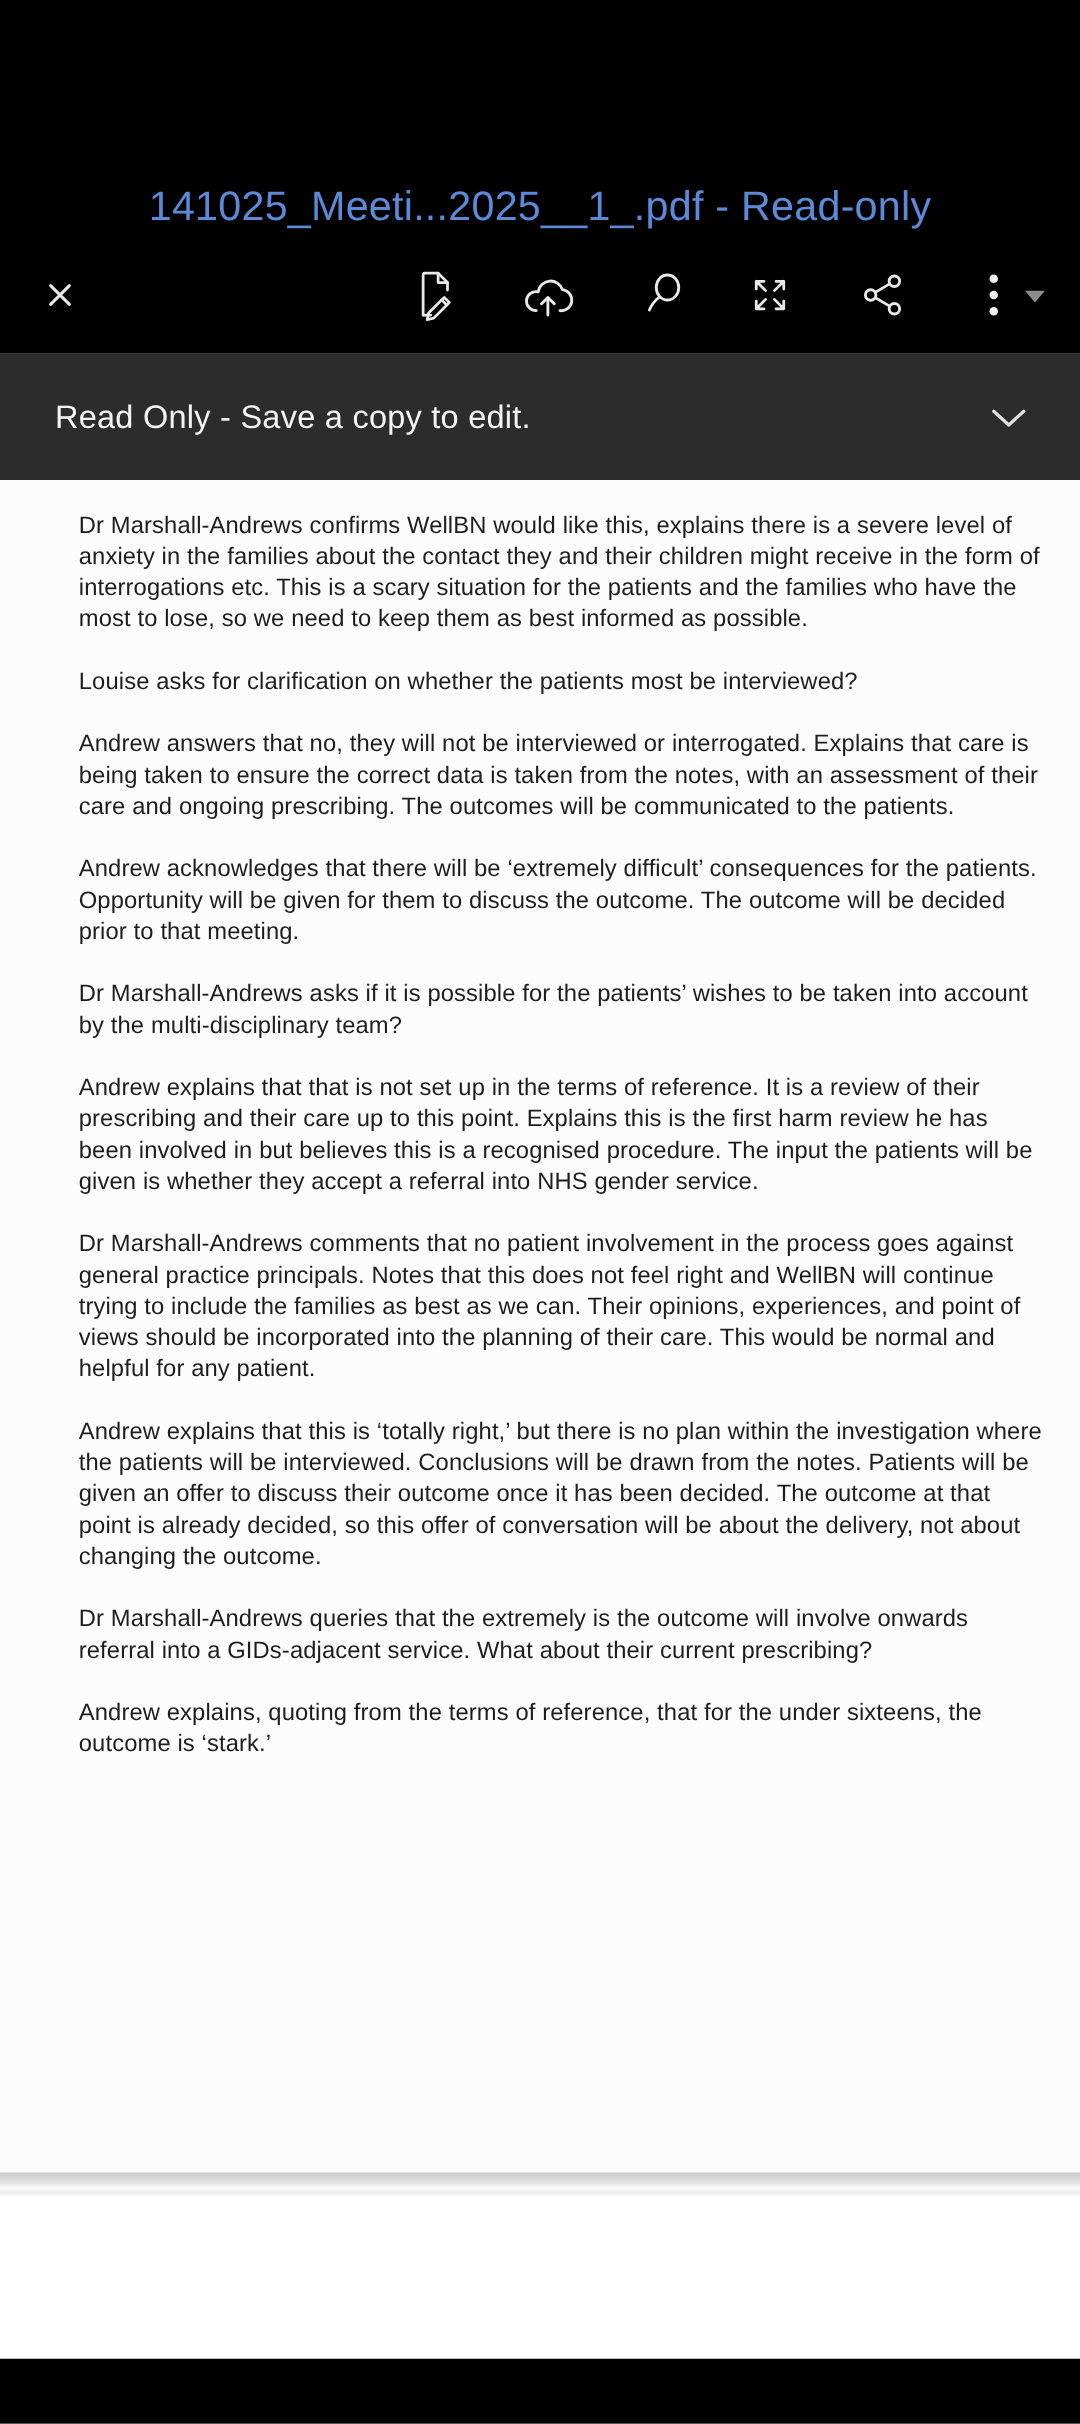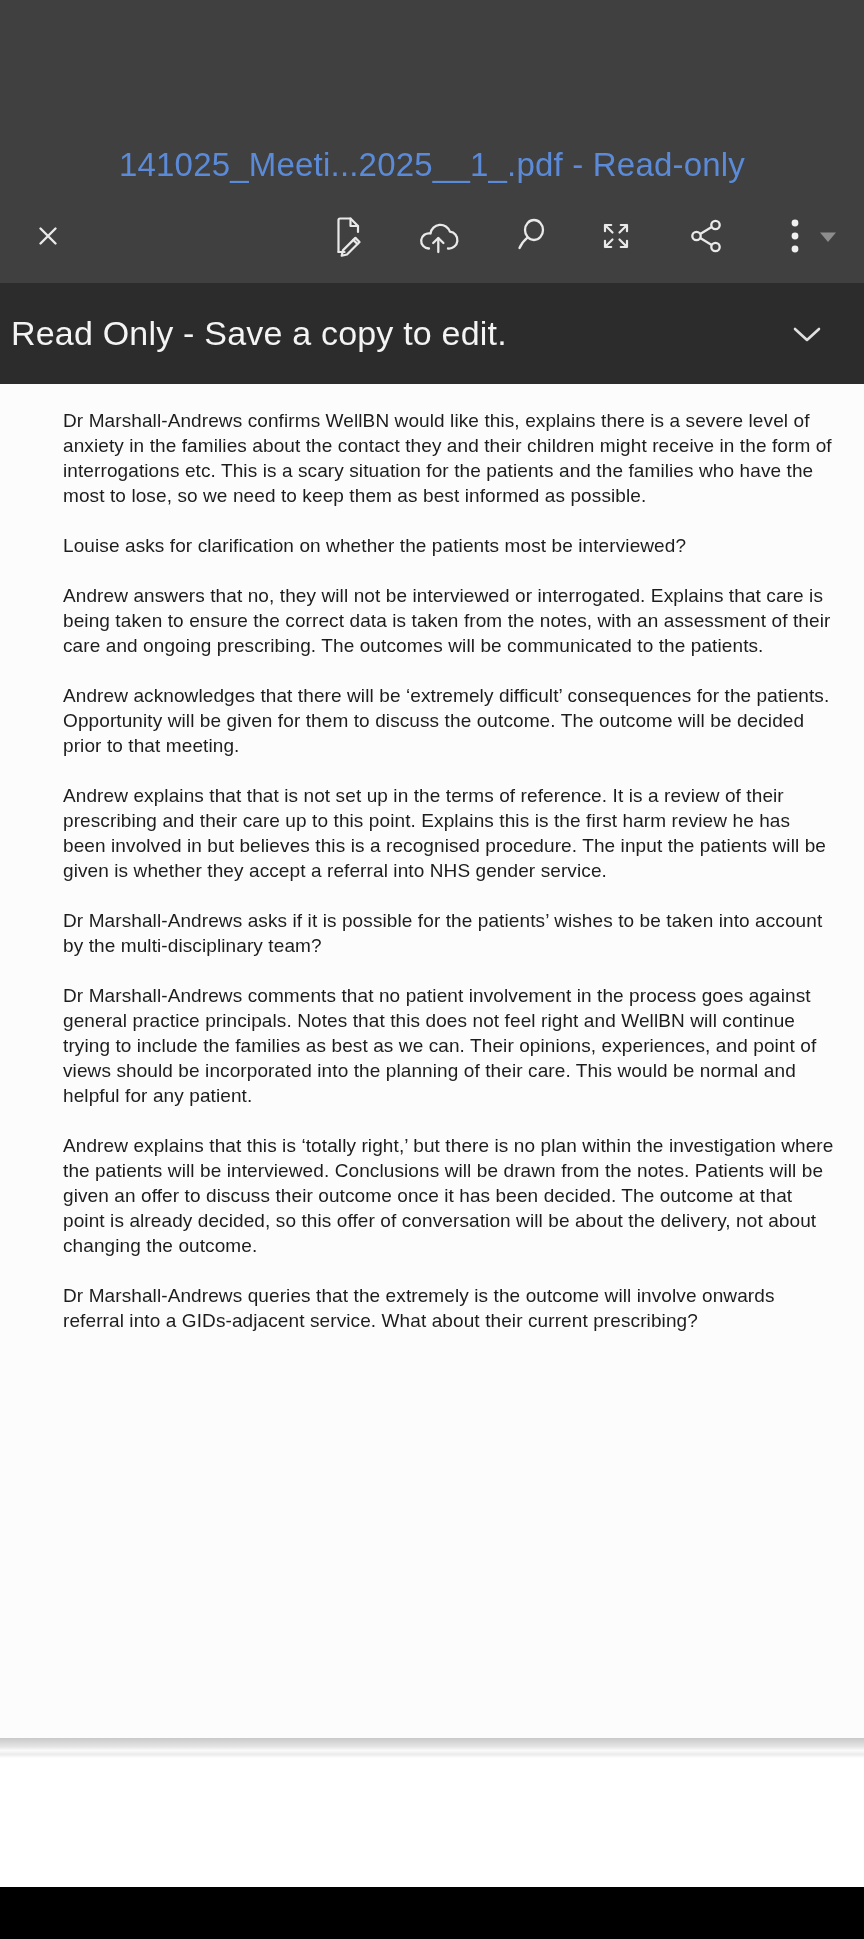--- a/index.html
+++ b/index.html
@@ -1,35 +1,35 @@
 <!DOCTYPE html>
 <html><head>
 <meta charset="utf-8">
 <style>
   html,body{margin:0;padding:0;background:#000;}
   #screen{
     position:relative;width:864px;height:1939px;overflow:hidden;
     background:#ffffff;font-family:"Liberation Sans","DejaVu Sans",sans-serif;
   }
   
-  .header{position:absolute;top:0;left:0;width:864px;height:283px;background:#404040;}
+  .header{position:absolute;top:0;left:0;width:864px;height:283px;background:#000000;}
   .doc-title{
     position:absolute;top:146px;left:0;width:864px;text-align:center;
     font-size:33px;letter-spacing:.2px;color:#5b8bd8;white-space:nowrap;
   }
   .toolbar{position:absolute;top:0;left:0;width:864px;height:283px;}
   .icon-btn{position:absolute;display:flex;align-items:center;justify-content:center;}
   .icon-btn svg{display:block;}
   
   .banner{
     position:absolute;top:283px;left:0;width:864px;height:101px;background:#2c2c2c;
     display:flex;align-items:center;
   }
   .banner-text{
-    margin-left:11px;font-size:34px;color:#f4f4f4;letter-spacing:.2px;white-space:nowrap;
+    margin-left:44px;font-size:26px;color:#f4f4f4;letter-spacing:.2px;white-space:nowrap;
   }
   .banner-chevron{position:absolute;left:791px;top:42px;}
   
   .page{
     position:absolute;top:384px;left:0;width:864px;height:1354px;background:#fcfcfc;
     box-sizing:border-box;padding:24px 28px 0 63px;overflow:hidden;
   }
   .page p{
     margin:0 0 25px 0;font-size:19px;line-height:25px;color:#1d1d1d;
     letter-spacing:.1px;
@@ -150,25 +150,26 @@
         <path d="M4 4l12 11L28 4" stroke="#e0e0e0" stroke-width="2.6" fill="none" stroke-linecap="round" stroke-linejoin="round"></path>
       </svg>
     </span>
   </div>
 
   <div class="page">
     <p>Dr Marshall-Andrews confirms WellBN would like this, explains there is a severe level of anxiety in the families about the contact they and their children might receive in the form of interrogations etc. This is a scary situation for the patients and the families who have the most to lose, so we need to keep them as best informed as possible.</p>
     <p>Louise asks for clarification on whether the patients most be interviewed?</p>
     <p>Andrew answers that no, they will not be interviewed or interrogated. Explains that care is being taken to ensure the correct data is taken from the notes, with an assessment of their care and ongoing prescribing. The outcomes will be communicated to the patients.</p>
     <p>Andrew acknowledges that there will be ‘extremely difficult’ consequences for the patients. Opportunity will be given for them to discuss the outcome. The outcome will be decided prior to that meeting.</p>
+    <p>Dr Marshall-Andrews asks if it is possible for the patients’ wishes to be taken into account by the multi-disciplinary team?</p>
     <p>Andrew explains that that is not set up in the terms of reference. It is a review of their prescribing and their care up to this point. Explains this is the first harm review he has been involved in but believes this is a recognised procedure. The input the patients will be given is whether they accept a referral into NHS gender service.</p>
-    <p>Dr Marshall-Andrews asks if it is possible for the patients’ wishes to be taken into account by the multi-disciplinary team?</p>
     <p>Dr Marshall-Andrews comments that no patient involvement in the process goes against general practice principals. Notes that this does not feel right and WellBN will continue trying to include the families as best as we can. Their opinions, experiences, and point of views should be incorporated into the planning of their care. This would be normal and helpful for any patient.</p>
     <p>Andrew explains that this is ‘totally right,’ but there is no plan within the investigation where the patients will be interviewed. Conclusions will be drawn from the notes. Patients will be given an offer to discuss their outcome once it has been decided. The outcome at that point is already decided, so this offer of conversation will be about the delivery, not about changing the outcome.</p>
     <p>Dr Marshall-Andrews queries that the extremely is the outcome will involve onwards referral into a GIDs-adjacent service. What about their current prescribing?</p>
+    <p>Andrew explains, quoting from the terms of reference, that for the under sixteens, the outcome is ‘stark.’</p>
   </div>
 
   <div class="page-separator"></div>
 
   <div class="page2"></div>
 
   <div class="nav-bar"></div>
 
 </div>
 

